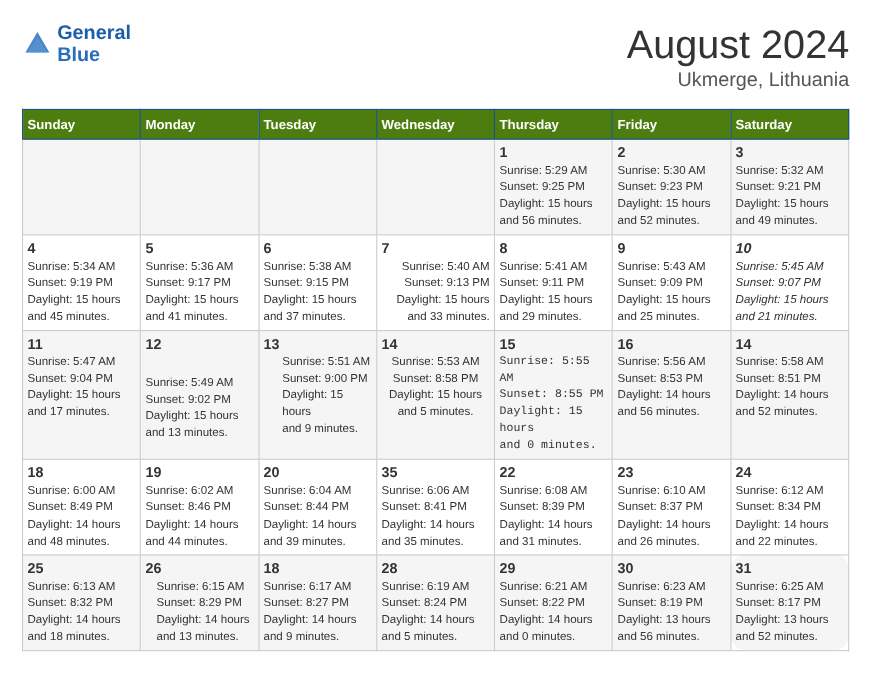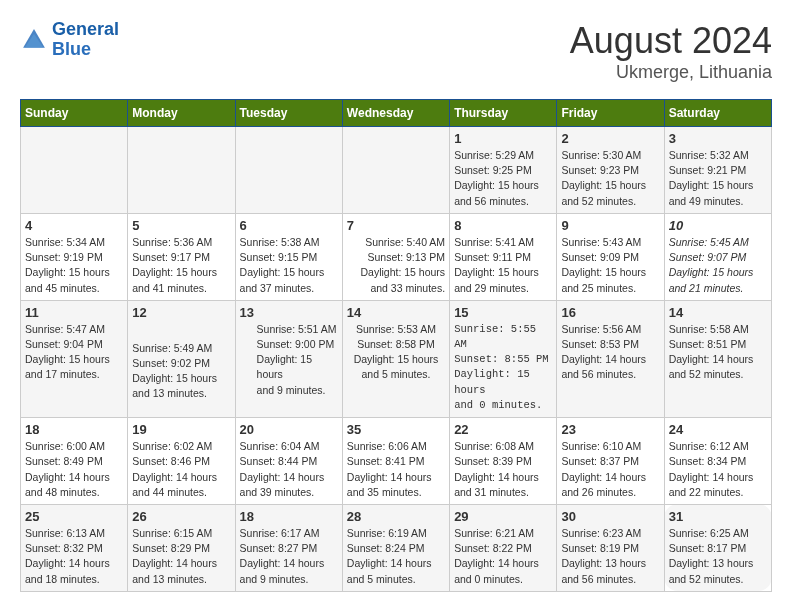--- a/index.html
+++ b/index.html
@@ -303,21 +303,21 @@
       <tr>
         <td style="width: 14.2857%; min-height: 85px;">
           <div class="day-num">25</div>
           <div class="day-detail" style="white-space: pre-line;">Sunrise: 6:13 AM
 Sunset: 8:32 PM
 Daylight: 14 hours
 and 18 minutes.</div>
         </td>
         <td style="width: 14.2857%; min-height: 85px;">
           <div class="day-num">26</div>
-          <div class="day-detail" style="white-space: pre-line;">Sunrise: 6:15 AM
+          <div class="day-detail" style="white-space: pre-line; margin-left: 10px;">Sunrise: 6:15 AM
 Sunset: 8:29 PM
 Daylight: 14 hours
 and 13 minutes.</div>
         </td>
         <td style="width: 14.2857%; min-height: 85px;">
           <div class="day-num">18</div>
           <div class="day-detail" style="white-space: pre-line;">Sunrise: 6:17 AM
 Sunset: 8:27 PM
 Daylight: 14 hours
 and 9 minutes.</div>

